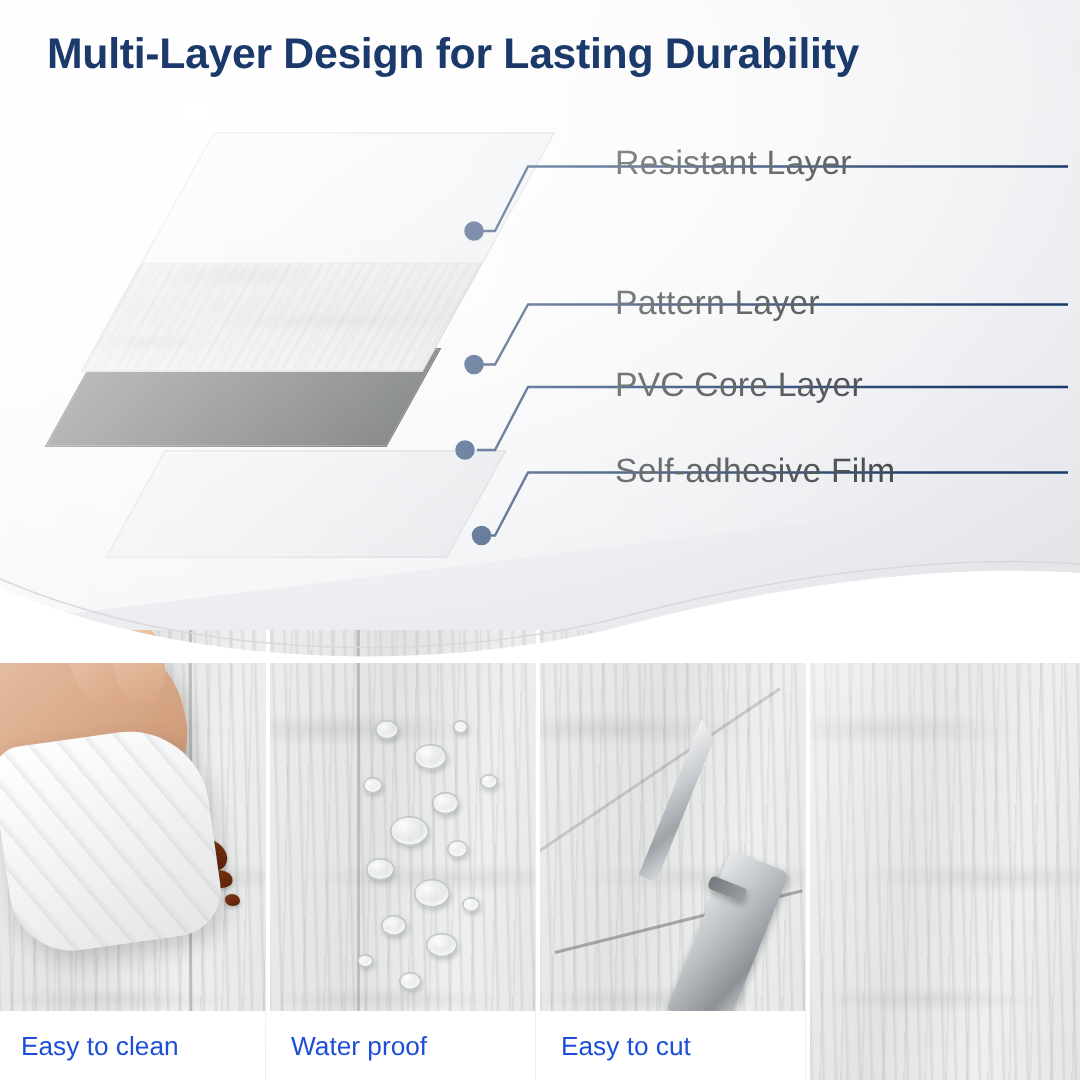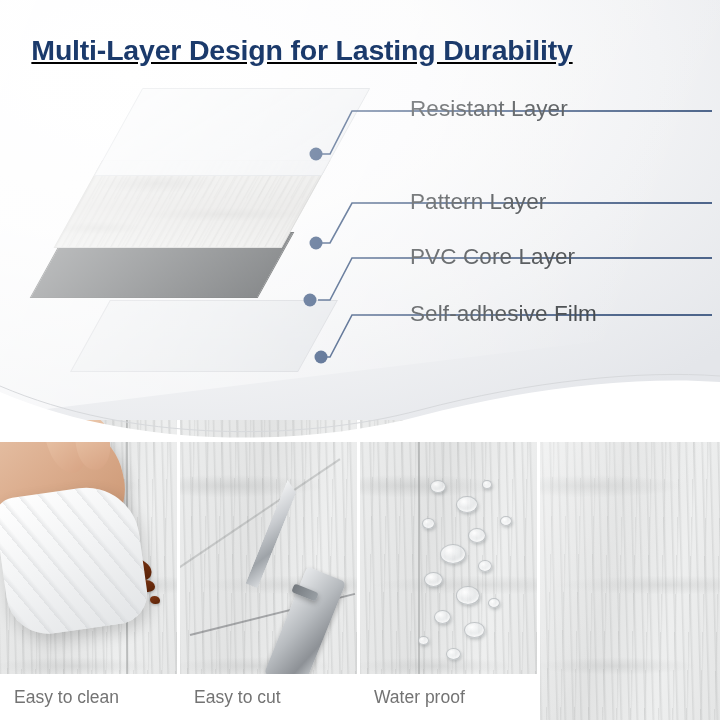--- a/index.html
+++ b/index.html
@@ -12,27 +12,26 @@
   #page {
     position: relative;
     width: 720px; height: 720px;
     background: #ffffff;
     overflow: hidden;
   }
 
   
   #headline {
     position: absolute;
-    top: 14px; left: 0;
+    top: 0; left: 0;
     width: 604px; height: 72px;
     display: flex;
     align-items: center;
     justify-content: center;
     z-index: 30;
-    text-decoration: underline;
   }
   #headline .txt {
     font-size: 28.5px;
     font-weight: bold;
     color: #1b3a6b;
     letter-spacing: -0.2px;
     white-space: nowrap;
   }
 
   
@@ -161,21 +160,21 @@
     position: absolute;
     left: 0; bottom: 0;
     width: 100%; height: 46px;
     background: #ffffff;
     display: flex;
     align-items: center;
     padding-left: 14px;
   }
   .caption-bar .cap {
     font-size: 17.5px;
-    color: #737373;
+    color: #1d4ed8;
     white-space: nowrap;
   }
 
   
   .plank-seam {
     position: absolute;
     background: rgba(120,122,122,0.35);
   }
 
   
@@ -297,34 +296,20 @@
       <div class="spill" style="left:150px; top:176px; width:10px; height:8px;"></div>
       <div class="spill" style="left:96px;  top:176px; width:9px;  height:7px;"></div>
 
       <div class="hand"></div>
       <div class="finger" style="left:48px; top:-6px; width:36px; height:60px; transform:rotate(-20deg);"></div>
       <div class="finger" style="left:76px; top:-2px; width:34px; height:52px; transform:rotate(-8deg);"></div>
       <div class="cloth"></div>
 
       <div class="caption-bar">
         <span class="cap">Easy to clean</span>
-      </div>
-    </div>
-
-    <div class="cell">
-      <div class="wood"></div>
-      <div class="cut-line" style="left:10px; top:214px; width:170px; height:2px; transform:rotate(-14deg); transform-origin:left center;"></div>
-      <div class="cut-line" style="left:-6px; top:150px; width:200px; height:1.5px; transform:rotate(-34deg); transform-origin:left center; opacity:.5;"></div>
-
-      <div class="knife-blade" style="left:86px; top:58px; width:13px; height:112px; transform:rotate(22deg); clip-path:polygon(0 0,100% 8%,100% 100%,0 100%);"></div>
-      <div class="knife-blade" style="left:104px; top:150px; width:42px; height:116px; border-radius:5px; transform:rotate(22deg); background:linear-gradient(110deg,#e8eaec,#b7bbbf 45%,#8d9196 78%,#cfd3d6);"></div>
-      <div class="knife-blade" style="left:112px; top:168px; width:26px; height:9px; border-radius:3px; transform:rotate(22deg); background:linear-gradient(100deg,#74797e,#9aa0a5);"></div>
-
-      <div class="caption-bar">
-        <span class="cap">Easy to cut</span>
       </div>
     </div>
 
     <div class="cell">
       <div class="wood"></div>
       <div class="plank-seam" style="left:58px; top:0; width:1.5px; height:300px;"></div>
 
       <div class="drop" style="left:70px;  top:60px;  width:16px; height:13px;"></div>
       <div class="drop" style="left:96px;  top:76px;  width:22px; height:17px;"></div>
       <div class="drop" style="left:62px;  top:98px;  width:13px; height:11px;"></div>
@@ -341,17 +326,31 @@
       <div class="drop" style="left:122px; top:60px;  width:10px; height:9px;"></div>
       <div class="drop" style="left:140px; top:96px;  width:12px; height:10px;"></div>
 
       <div class="caption-bar">
         <span class="cap">Water proof</span>
       </div>
     </div>
 
     <div class="cell">
       <div class="wood"></div>
+      <div class="cut-line" style="left:10px; top:214px; width:170px; height:2px; transform:rotate(-14deg); transform-origin:left center;"></div>
+      <div class="cut-line" style="left:-6px; top:150px; width:200px; height:1.5px; transform:rotate(-34deg); transform-origin:left center; opacity:.5;"></div>
+
+      <div class="knife-blade" style="left:86px; top:58px; width:13px; height:112px; transform:rotate(22deg); clip-path:polygon(0 0,100% 8%,100% 100%,0 100%);"></div>
+      <div class="knife-blade" style="left:104px; top:150px; width:42px; height:116px; border-radius:5px; transform:rotate(22deg); background:linear-gradient(110deg,#e8eaec,#b7bbbf 45%,#8d9196 78%,#cfd3d6);"></div>
+      <div class="knife-blade" style="left:112px; top:168px; width:26px; height:9px; border-radius:3px; transform:rotate(22deg); background:linear-gradient(100deg,#74797e,#9aa0a5);"></div>
+
+      <div class="caption-bar">
+        <span class="cap">Easy to cut</span>
+      </div>
+    </div>
+
+    <div class="cell">
+      <div class="wood"></div>
       <div class="shade" style="background:linear-gradient(120deg, rgba(255,255,255,0.35), rgba(255,255,255,0) 55%);"></div>
     </div>
 
   </div>
 </div>
 
 </body></html>

